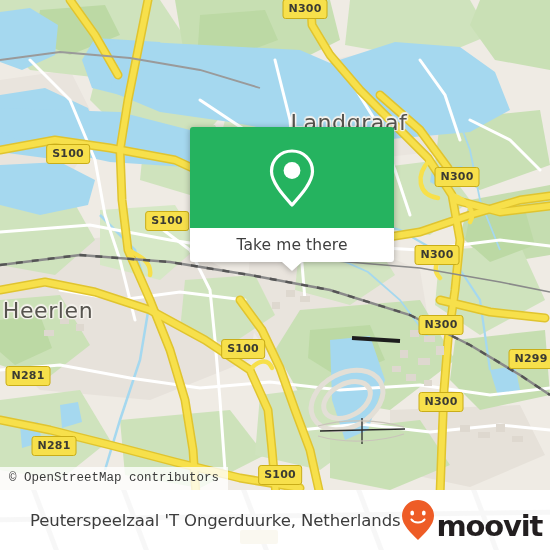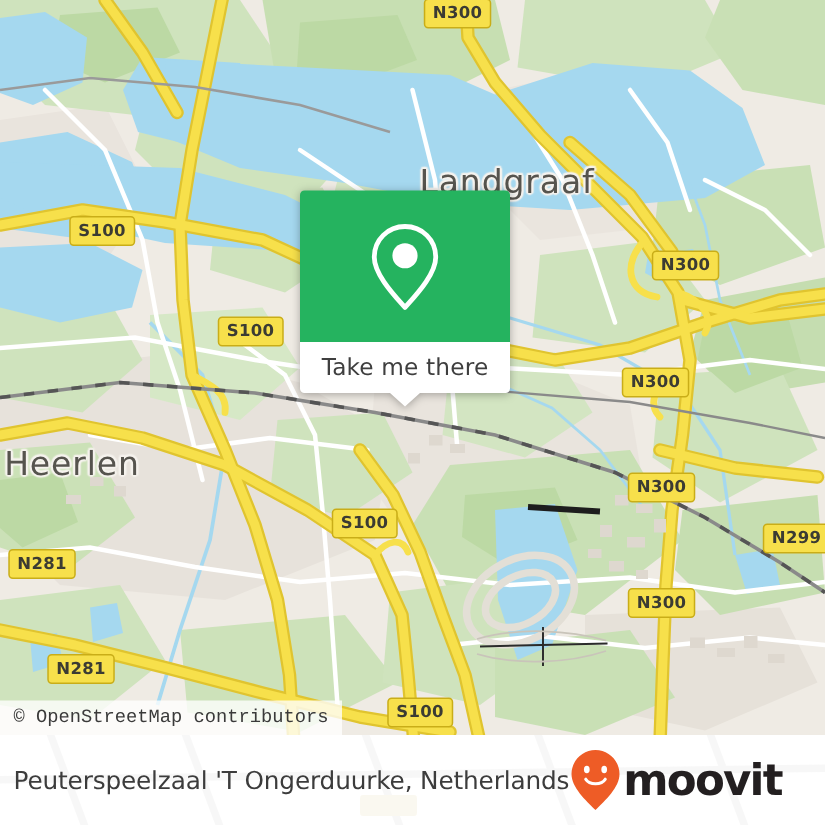--- a/index.html
+++ b/index.html
@@ -62,23 +62,23 @@
     text-shadow:
        1.5px 0 1px #f6f3ee, -1.5px 0 1px #f6f3ee,
        0 1.5px 1px #f6f3ee, 0 -1.5px 1px #f6f3ee,
        1px 1px 1px #f6f3ee, -1px -1px 1px #f6f3ee,
        1px -1px 1px #f6f3ee, -1px 1px 1px #f6f3ee;
   }
 
   
   #popup {
     position: absolute;
-    left: 200px;
+    left: 190px;
     top: 127px;
-    width: 140px;
+    width: 204px;
     filter: drop-shadow(0 1px 3px rgba(0,0,0,0.30));
   }
   #popup-head {
     height: 101px;
     background: #25b35f;
     border-radius: 3px 3px 0 0;
     display: flex;
     align-items: center;
     justify-content: center;
   }
@@ -139,32 +139,32 @@
     pointer-events: none;
   }
   #footer-inner {
     position: relative;
     width: 492px;
     height: 60px;
     display: flex;
     align-items: center;
     justify-content: space-between;
     box-sizing: border-box;
-    padding: 0 18px 0 9px;
+    padding: 0 18px 0 30px;
   }
   #footer-title {
     color: #3c3c3c;
     font-family: "DejaVu Sans", sans-serif;
     font-size: 16.5px;
     white-space: nowrap;
     letter-spacing: -0.1px;
   }
   #brand {
     display: flex;
-    align-items: center;
+    align-items: flex-end;
     gap: 2px;
   }
   #brand-wordmark {
     color: #231f20;
     font-family: "DejaVu Sans", sans-serif;
     font-size: 29px;
     font-weight: bold;
     letter-spacing: -1.2px;
     line-height: 1;
   }
@@ -337,21 +337,21 @@
     <div class="shield" style="left:167px;  top:221px;">S100</div>
     <div class="shield" style="left:437px;  top:255px;">N300</div>
     <div class="shield" style="left:441px;  top:325px;">N300</div>
     <div class="shield" style="left:531px;  top:359px;">N299</div>
     <div class="shield" style="left:243px;  top:349px;">S100</div>
     <div class="shield" style="left:28px;   top:376px;">N281</div>
     <div class="shield" style="left:441px;  top:402px;">N300</div>
     <div class="shield" style="left:54px;   top:446px;">N281</div>
     <div class="shield" style="left:280px;  top:475px;">S100</div>
 
-    <div class="city-label" style="left:338px; top:122px;">Landgraaf</div>
+    <div class="city-label" style="left:349px; top:122px;">Landgraaf</div>
     <div class="city-label" style="left:48px; top:310px;">Heerlen</div>
 
     <div id="popup">
       <div id="popup-head">
         <svg width="52" height="62" viewBox="0 0 52 62">
           <path d="M26 4 C14.5 4 5.5 13 5.5 24.3 C5.5 36 19 50 26 58 C33 50 46.5 36 46.5 24.3 C46.5 13 37.5 4 26 4 Z" fill="none" stroke="#ffffff" stroke-width="3.2" stroke-linejoin="round"></path>
           <circle cx="26" cy="23.5" r="8.4" fill="#ffffff"></circle>
         </svg>
       </div>
       <div id="popup-body">

